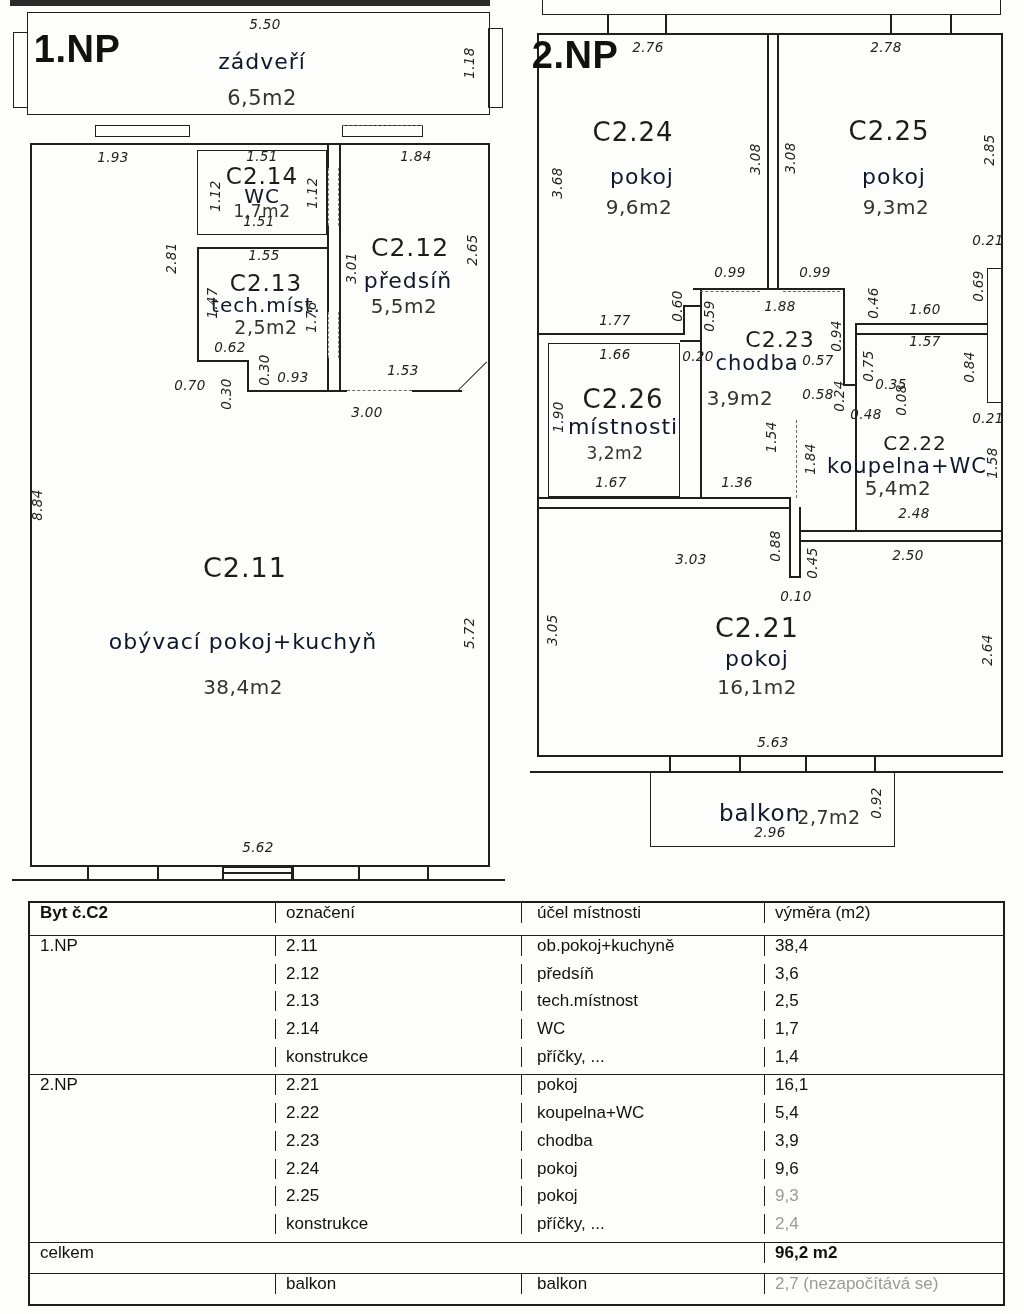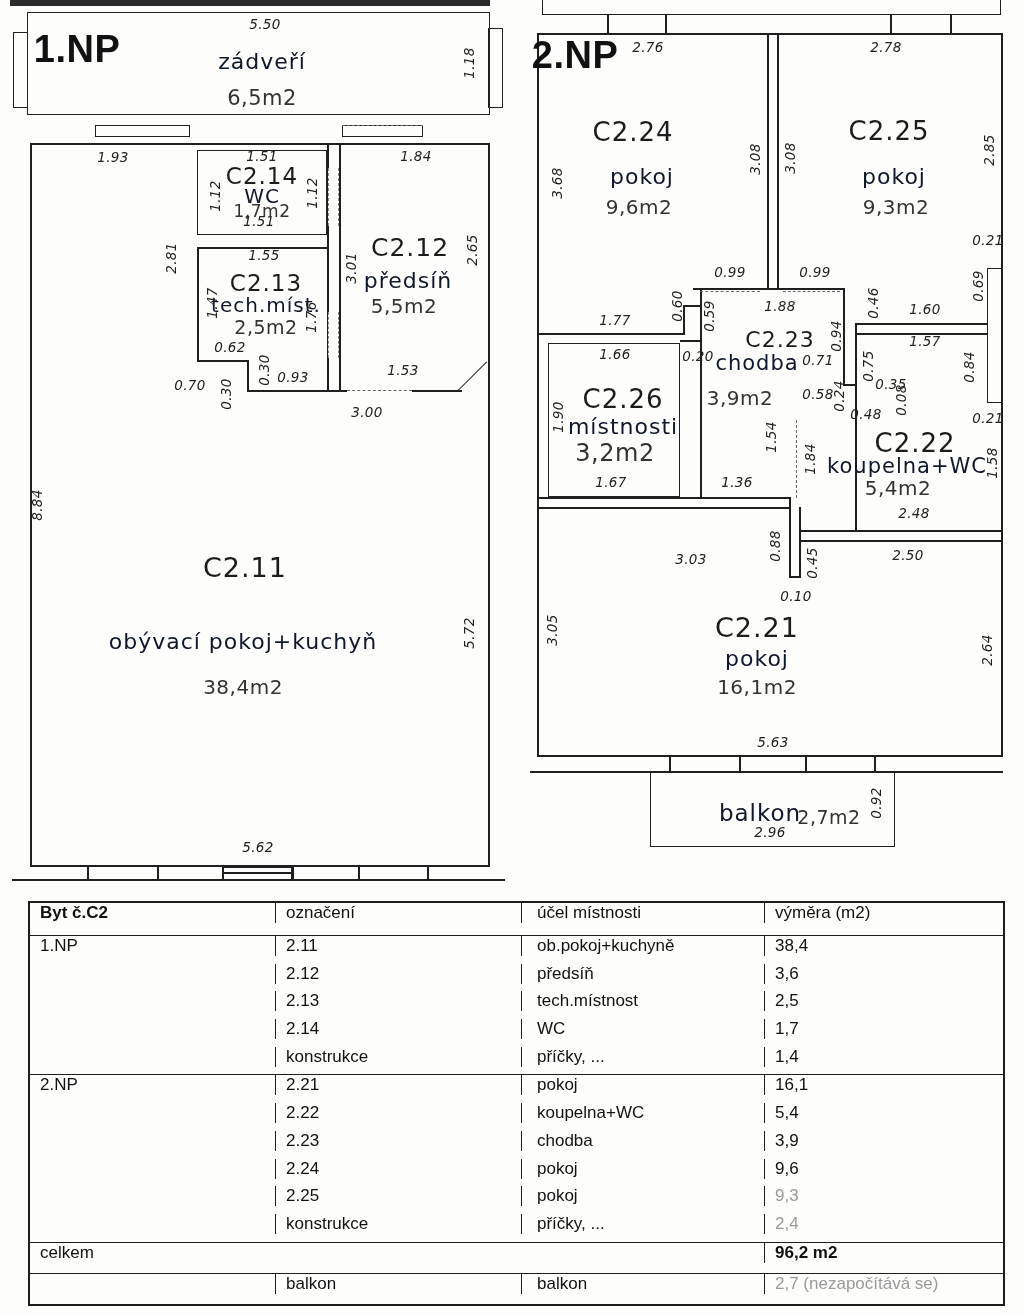--- a/index.html
+++ b/index.html
@@ -162,22 +162,22 @@
       <span class="lb lb-name" style="left: 642px; top: 177px; font-size: 22px;">pokoj</span>
       <span class="lb lb-area" style="left: 639px; top: 207px; font-size: 20px;">9,6m2</span>
       <span class="lb lb-id" style="left: 889px; top: 131px; font-size: 26px;">C2.25</span>
       <span class="lb lb-name" style="left: 894px; top: 177px; font-size: 22px;">pokoj</span>
       <span class="lb lb-area" style="left: 896px; top: 207px; font-size: 20px;">9,3m2</span>
       <span class="lb lb-id" style="left: 780px; top: 340px; font-size: 22px;">C2.23</span>
       <span class="lb lb-name" style="left: 757px; top: 363px; font-size: 21px;">chodba</span>
       <span class="lb lb-area" style="left: 740px; top: 398px; font-size: 20px;">3,9m2</span>
       <span class="lb lb-id" style="left: 623px; top: 399px; font-size: 26px;">C2.26</span>
       <span class="lb lb-name" style="left: 623px; top: 427px; font-size: 22px;">místnosti</span>
-      <span class="lb lb-area" style="left: 615px; top: 453px; font-size: 24px;">3,2m2</span>
-      <span class="lb lb-id" style="left: 915px; top: 443px; font-size: 26px;">C2.22</span>
+      <span class="lb lb-area" style="left: 615px; top: 453px; font-size: 17px;">3,2m2</span>
+      <span class="lb lb-id" style="left: 915px; top: 443px; font-size: 20px;">C2.22</span>
       <span class="lb lb-name" style="left: 907px; top: 466px; font-size: 21px;">koupelna+WC</span>
       <span class="lb lb-area" style="left: 898px; top: 488px; font-size: 20px;">5,4m2</span>
       <span class="lb lb-id" style="left: 757px; top: 627px; font-size: 27px;">C2.21</span>
       <span class="lb lb-name" style="left: 757px; top: 659px; font-size: 22px;">pokoj</span>
       <span class="lb lb-area" style="left: 757px; top: 687px; font-size: 20px;">16,1m2</span>
       <span class="lb lb-name" style="left: 760px; top: 813px; font-size: 23px;">balkon</span>
       <span class="lb lb-area" style="left: 829px; top: 817px; font-size: 19px;">2,7m2</span>
       <span class="lb lb-dim" style="left: 648px; top: 48px;">2.76</span>
       <span class="lb lb-dim" style="left: 886px; top: 48px;">2.78</span>
       <span class="lb lb-dim rot" style="left: 558px; top: 183px;">3.68</span>
@@ -190,21 +190,21 @@
       <span class="lb lb-dim" style="left: 815px; top: 273px;">0.99</span>
       <span class="lb lb-dim" style="left: 615px; top: 321px;">1.77</span>
       <span class="lb lb-dim rot" style="left: 678px; top: 306px;">0.60</span>
       <span class="lb lb-dim rot" style="left: 710px; top: 316px;">0.59</span>
       <span class="lb lb-dim" style="left: 780px; top: 307px;">1.88</span>
       <span class="lb lb-dim rot" style="left: 874px; top: 303px;">0.46</span>
       <span class="lb lb-dim" style="left: 925px; top: 310px;">1.60</span>
       <span class="lb lb-dim" style="left: 615px; top: 355px;">1.66</span>
       <span class="lb lb-dim" style="left: 698px; top: 357px;">0.20</span>
       <span class="lb lb-dim rot" style="left: 837px; top: 336px;">0.94</span>
-      <span class="lb lb-dim" style="left: 818px; top: 361px;">0.71</span>
+      <span class="lb lb-dim" style="left: 818px; top: 361px;">0.57</span>
       <span class="lb lb-dim" style="left: 925px; top: 342px;">1.57</span>
       <span class="lb lb-dim rot" style="left: 869px; top: 366px;">0.75</span>
       <span class="lb lb-dim" style="left: 891px; top: 385px; text-align: right;">0.35</span>
       <span class="lb lb-dim rot" style="left: 902px; top: 400px;">0.08</span>
       <span class="lb lb-dim rot" style="left: 840px; top: 396px;">0.24</span>
       <span class="lb lb-dim" style="left: 818px; top: 395px;">0.58</span>
       <span class="lb lb-dim" style="left: 866px; top: 415px;">0.48</span>
       <span class="lb lb-dim rot" style="left: 970px; top: 367px;">0.84</span>
       <span class="lb lb-dim" style="left: 988px; top: 419px;">0.21</span>
       <span class="lb lb-dim rot" style="left: 993px; top: 463px;">1.58</span>

